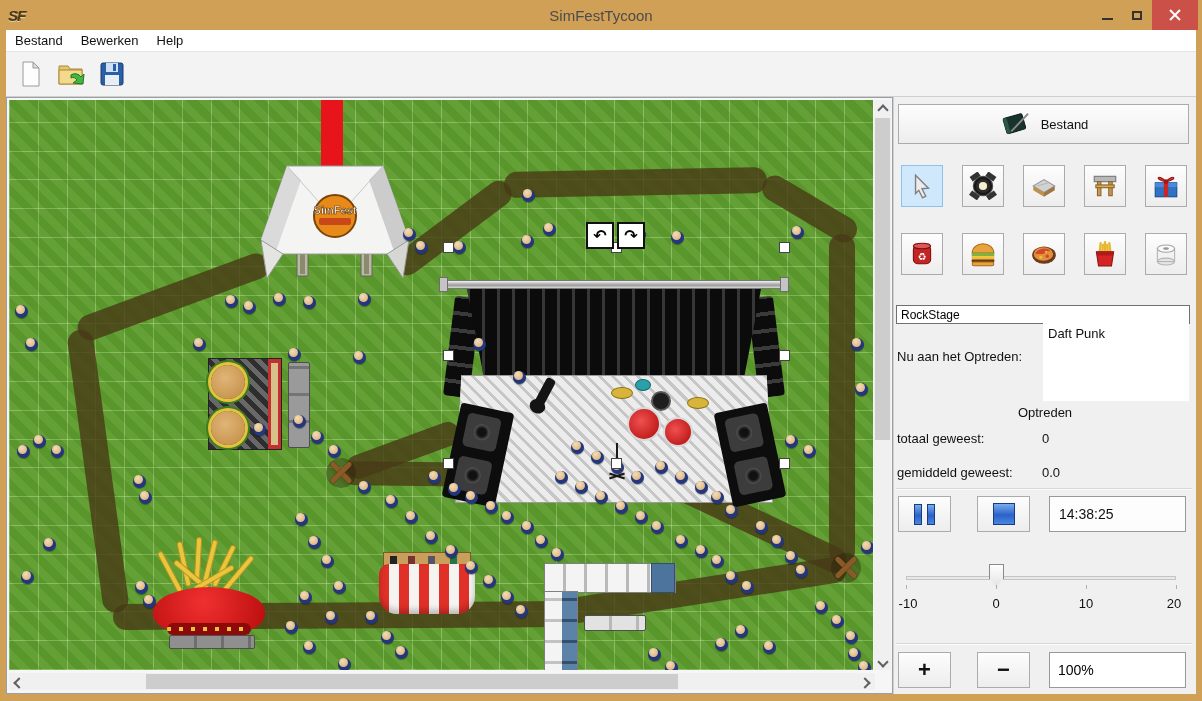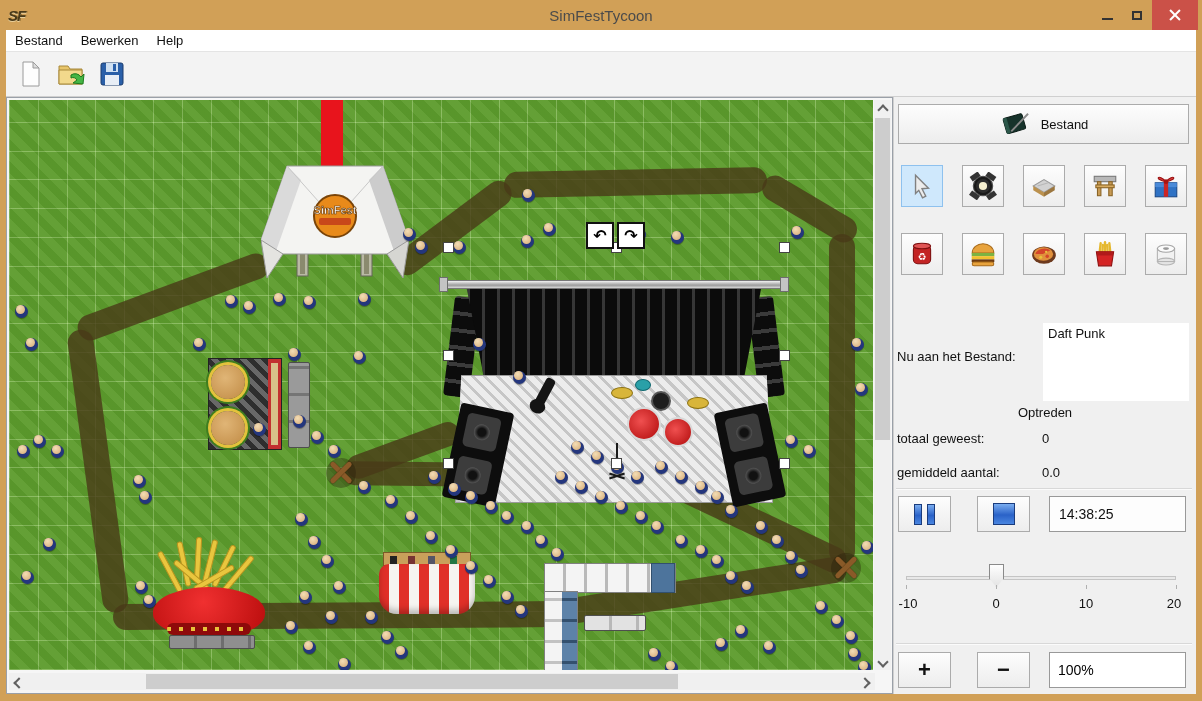--- a/index.html
+++ b/index.html
@@ -554,30 +554,31 @@
       <div class="tool-btn btn" style="left:251px;top:136px;">
         <svg viewBox="0 0 26 26">
           <rect x="5" y="8" width="16" height="12" fill="#f2f2f2"></rect>
           <ellipse cx="13" cy="20" rx="8" ry="3.2" fill="#e4e4e4" stroke="#b4b4b4"></ellipse>
           <rect x="5" y="8" width="16" height="12" fill="none" stroke="#b4b4b4"></rect>
           <ellipse cx="13" cy="8" rx="8" ry="3.4" fill="#fbfbfb" stroke="#a4a4a4"></ellipse>
           <ellipse cx="13" cy="8" rx="2.8" ry="1.3" fill="#9a9a9a"></ellipse>
         </svg>
       </div>
 
-
-      <div class="now-label">Nu aan het Bestand:</div>
+      <input class="name-input" type="text" value="RockStage" style="">
+
+      <div class="now-label">Nu aan het Optreden:</div>
       <div class="now-box">
         <span>Daft Punk</span>
       </div>
 
       <div class="visitors-hdr">Optreden</div>
       <div class="row-label" style="top:334px;">totaal geweest:</div>
       <div class="row-value" style="top:334px;">0</div>
-      <div class="row-label" style="top:368px;">gemiddeld aantal:</div>
+      <div class="row-label" style="top:368px;">gemiddeld geweest:</div>
       <div class="row-value" style="top:368px;">0.0</div>
 
       <div class="sep" style="top:391px;"></div>
 
       <div class="ctl-btn btn" style="left:4px;top:399px;">
         <span class="pause-bars">
             <i></i>
             <i></i>
           </span>
       </div>

